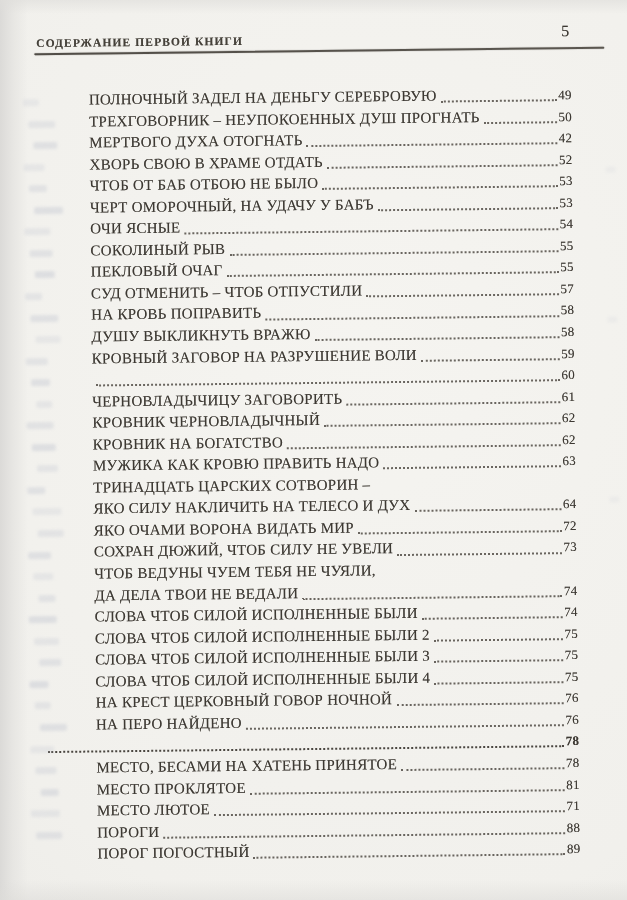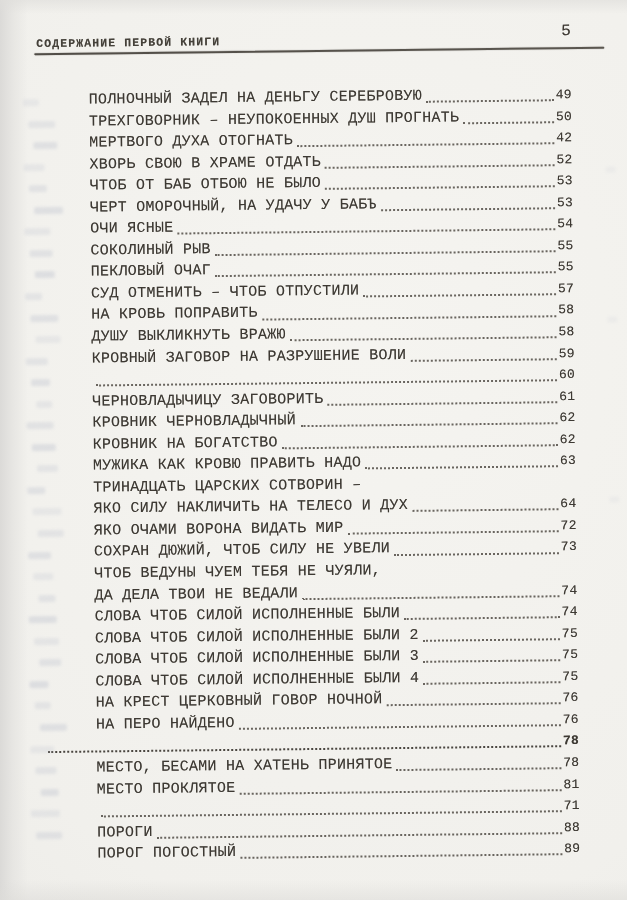--- a/index.html
+++ b/index.html
@@ -1,19 +1,19 @@
 <!DOCTYPE html>
 <html><head>
 <meta charset="utf-8">
 <style>
   html,body{margin:0;padding:0;}
   .page{
     position:relative;width:627px;height:900px;overflow:hidden;
     background:radial-gradient(140% 120% at 58% 38%, #f5f4f0 0%, #f1f0ec 55%, #eae9e5 85%, #e3e2de 100%);
-    font-family:Liberation Mono, monospace;color:#3d3933;
+    font-family:Liberation Serif, serif;color:#3d3933;
   }
   .edge-left{position:absolute;left:0;top:0;bottom:0;width:28px;
     background:linear-gradient(90deg,#d7d6d4 0%,#e5e4e1 45%,rgba(241,240,236,0) 100%);opacity:.85;pointer-events:none;}
   .edge-top{position:absolute;top:0;left:0;right:0;height:14px;
     background:linear-gradient(180deg,rgba(223,222,219,.65),rgba(241,240,236,0));pointer-events:none;}
   .edge-bottom{position:absolute;bottom:0;left:0;right:0;height:20px;
     background:linear-gradient(0deg,rgba(221,220,217,.55),rgba(241,240,236,0));pointer-events:none;}
   .content{position:absolute;inset:0;transform:rotate(-0.65deg);transform-origin:50% 42%;}
   .hdr-title{position:absolute;left:40px;top:34px;font-size:11.5px;font-weight:600;
     letter-spacing:1.1px;color:#45413a;text-shadow:0 0 .6px rgba(69,65,58,.5);}
@@ -200,20 +200,21 @@
           <span class="t">МЕСТО, БЕСАМИ НА ХАТЕНЬ ПРИНЯТОЕ</span>
           <span class="leader"></span>
           <span class="pg">78</span>
         </div>
         <div class="row lvl1">
           <span class="t">МЕСТО ПРОКЛЯТОЕ</span>
           <span class="leader"></span>
           <span class="pg">81</span>
         </div>
         <div class="row lvl1">
+          <span class="t">МЕСТО ЛЮТОЕ</span>
           <span class="leader"></span>
           <span class="pg">71</span>
         </div>
         <div class="row lvl1">
           <span class="t">ПОРОГИ</span>
           <span class="leader"></span>
           <span class="pg">88</span>
         </div>
         <div class="row lvl1">
           <span class="t">ПОРОГ ПОГОСТНЫЙ</span>

